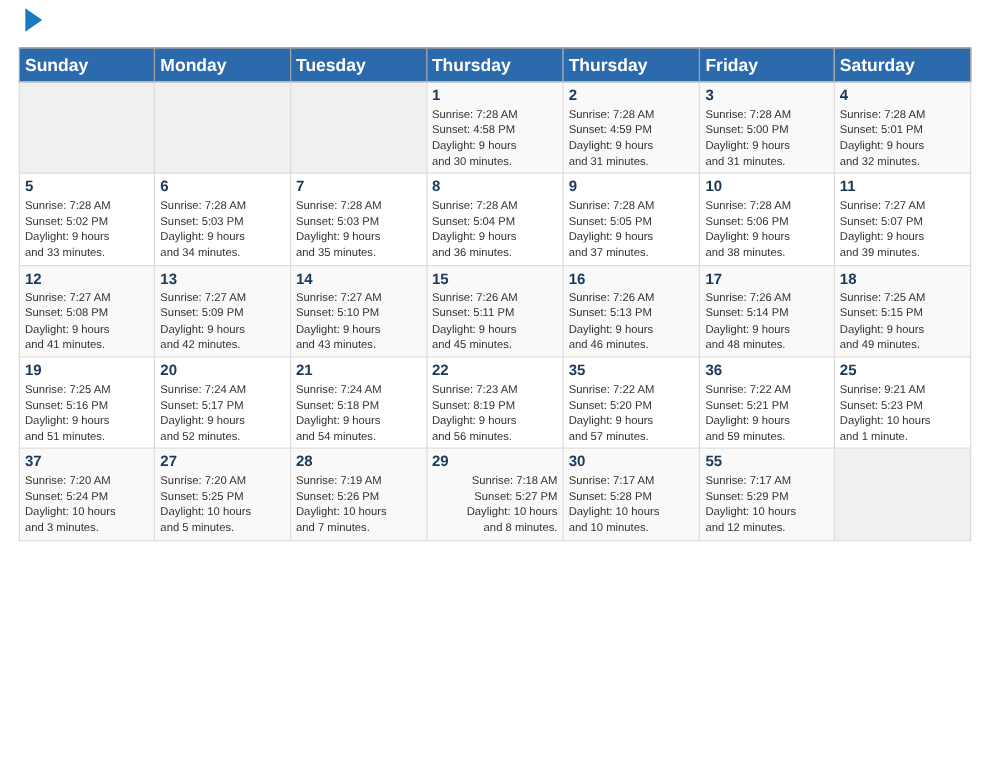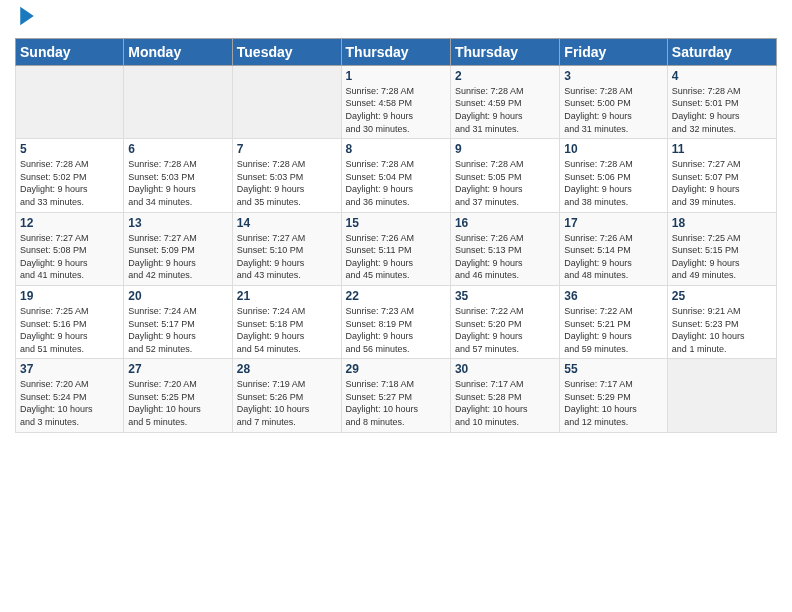--- a/index.html
+++ b/index.html
@@ -331,21 +331,21 @@
           </td>
           <td>
             <span class="day-num">28</span>
             <div class="day-info" style="white-space: pre-line;">Sunrise: 7:19 AM
 Sunset: 5:26 PM
 Daylight: 10 hours
 and 7 minutes.</div>
           </td>
           <td>
             <span class="day-num">29</span>
-            <div class="day-info" style="white-space: pre-line;">Sunrise: 7:18 AM
+            <div class="day-info" style="white-space: pre-line; text-align: right;">Sunrise: 7:18 AM
 Sunset: 5:27 PM
 Daylight: 10 hours
 and 8 minutes.</div>
           </td>
           <td>
             <span class="day-num">30</span>
             <div class="day-info" style="white-space: pre-line;">Sunrise: 7:17 AM
 Sunset: 5:28 PM
 Daylight: 10 hours
 and 10 minutes.</div>

